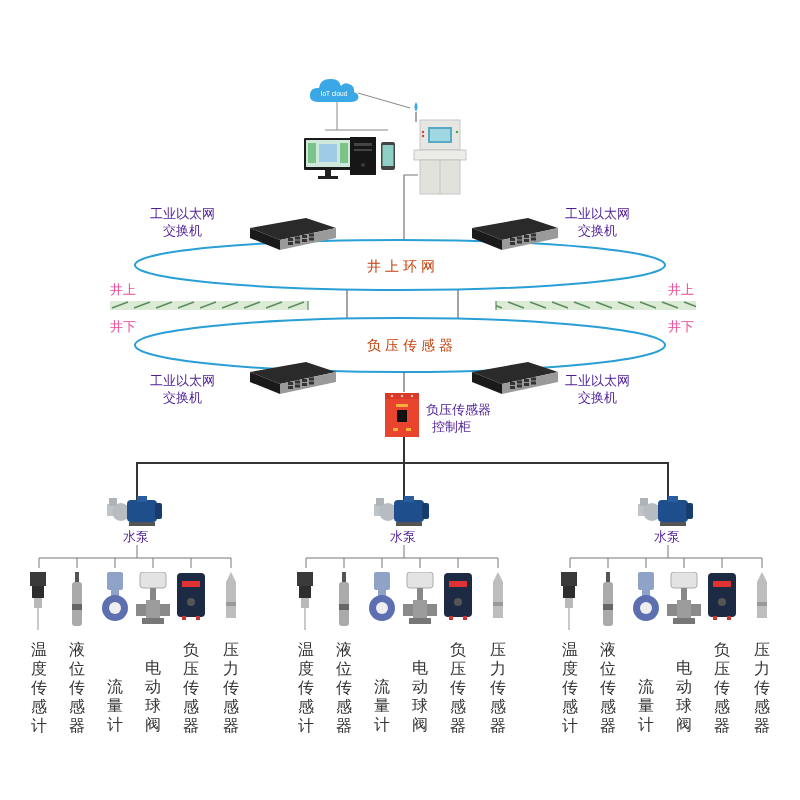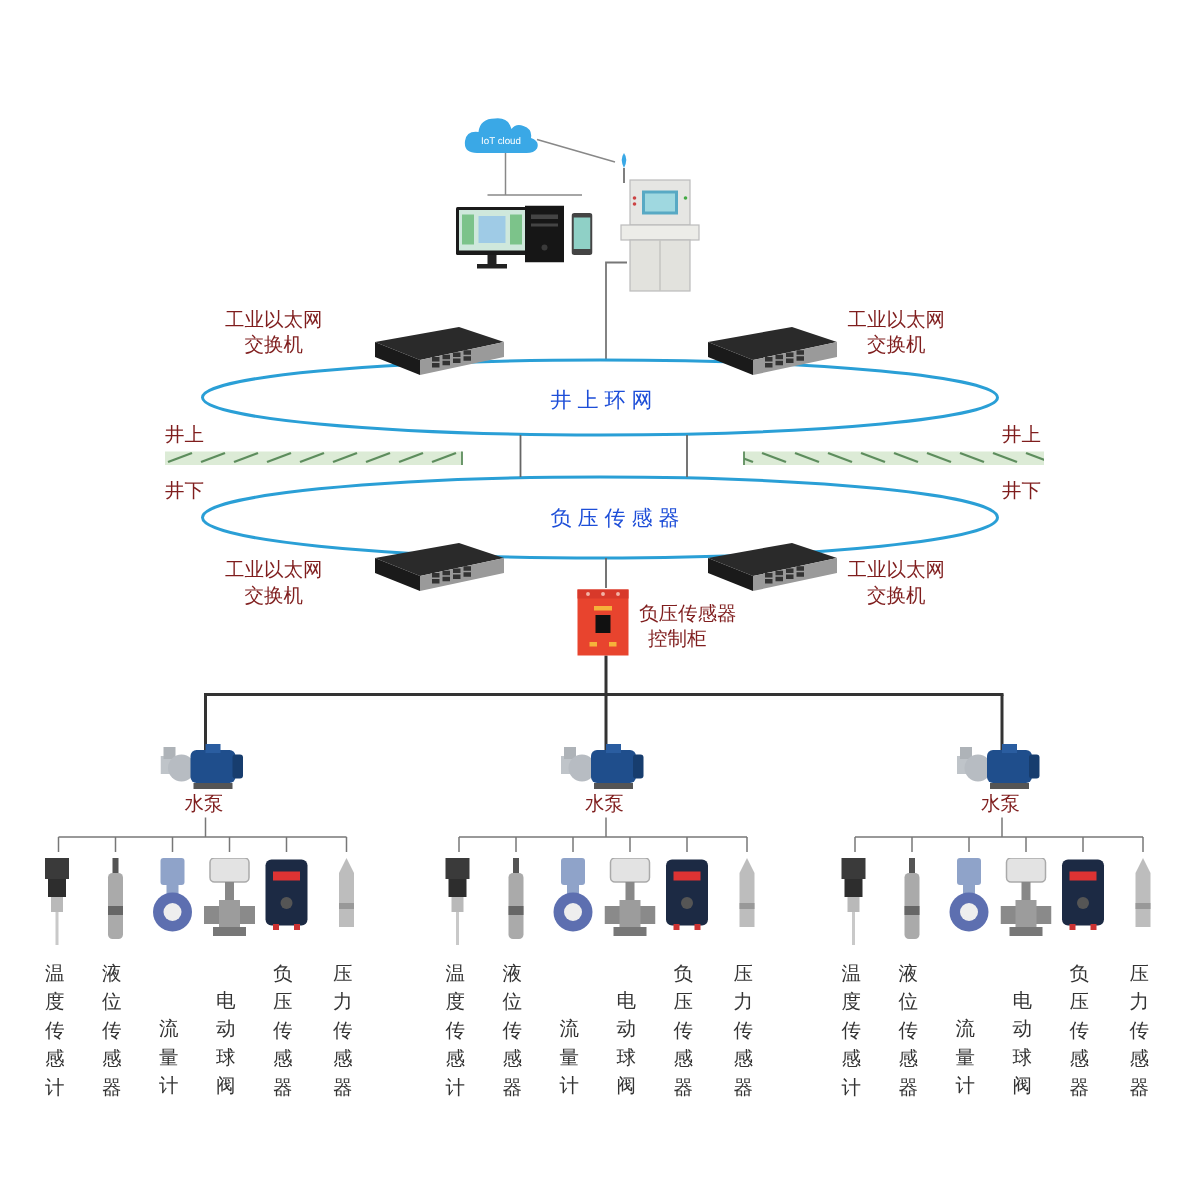--- a/index.html
+++ b/index.html
@@ -1,21 +1,21 @@
 <!DOCTYPE html>
 <html><head>
   <meta charset="utf-8">
   <style>
     html,body{margin:0;padding:0;background:#ffffff;}
     body{width:800px;height:800px;position:relative;overflow:hidden;font-family:"DejaVu Sans","Liberation Sans",sans-serif;color:#333;}
     #stage{position:absolute;left:0;top:0;width:800px;height:800px;}
-    .lbl{position:absolute;font-size:13px;color:#7f1d1d;line-height:17px;text-align:center;white-space:nowrap;}
-    .ring-lbl{position:absolute;font-size:14px;color:#1d4ed8;letter-spacing:4px;white-space:nowrap;}
-    .side-lbl{position:absolute;font-size:13px;color:#7f1d1d;}
-    .vtext{position:absolute;font-size:13px;line-height:19px;color:#333;width:18px;word-break:break-all;white-space:normal;}
+    .lbl{position:absolute;font-size:13px;color:#4c1d95;line-height:17px;text-align:center;white-space:nowrap;}
+    .ring-lbl{position:absolute;font-size:14px;color:#c2410c;letter-spacing:4px;white-space:nowrap;}
+    .side-lbl{position:absolute;font-size:13px;color:#ec4899;}
+    .vtext{position:absolute;font-size:16px;line-height:19px;color:#333;width:18px;text-align:center;word-break:break-all;white-space:normal;}
     .icon{position:absolute;}
   </style>
 </head>
 <body>
 
 <div id="stage">
 
   <svg width="800" height="800" style="position:absolute;left:0;top:0">
     <defs>
       <pattern id="hatchL" width="22" height="10" patternUnits="userSpaceOnUse">

